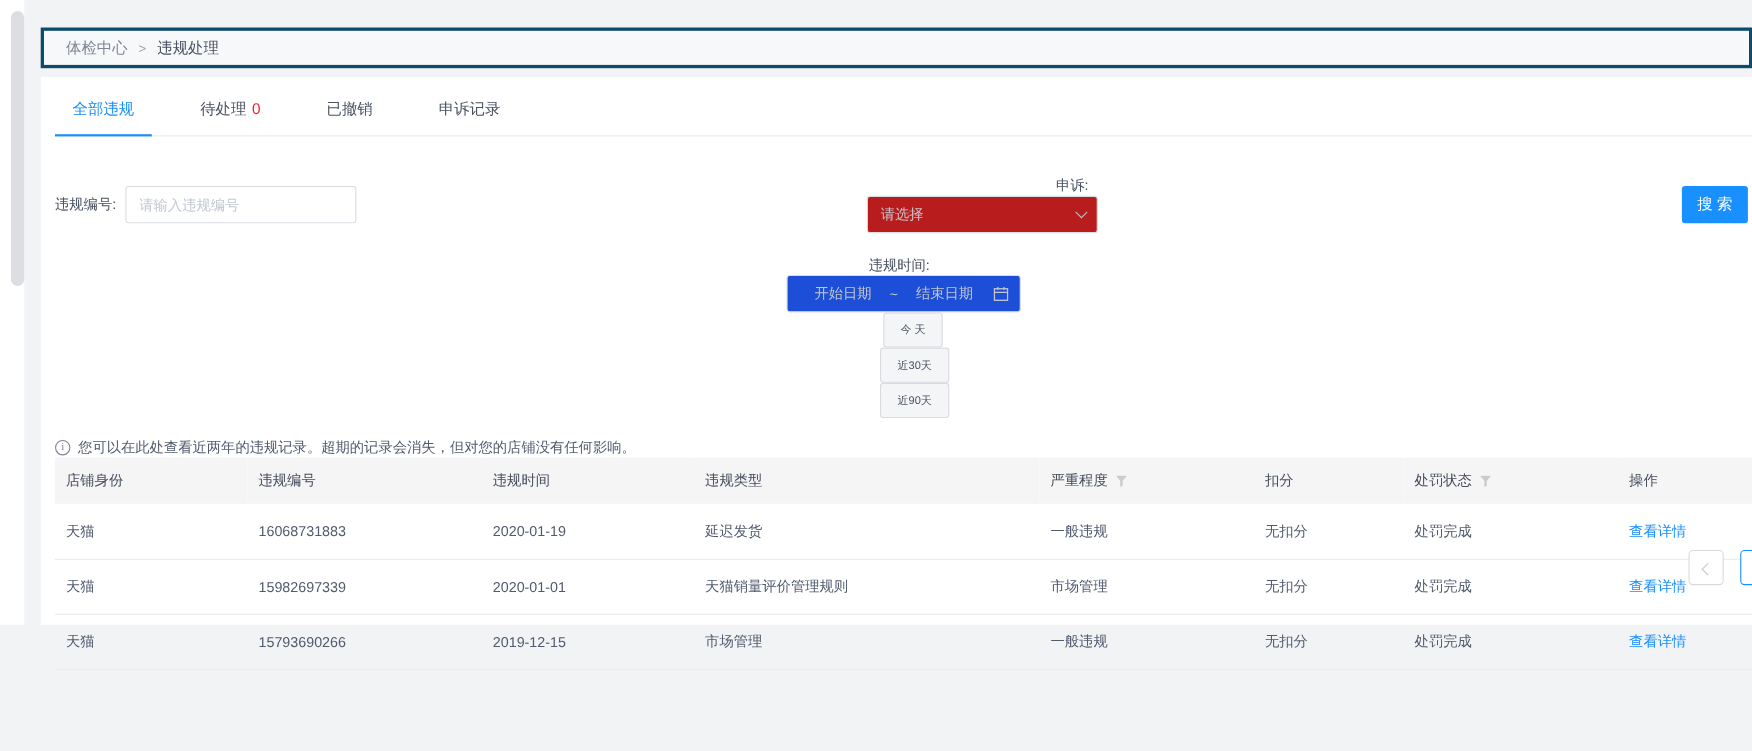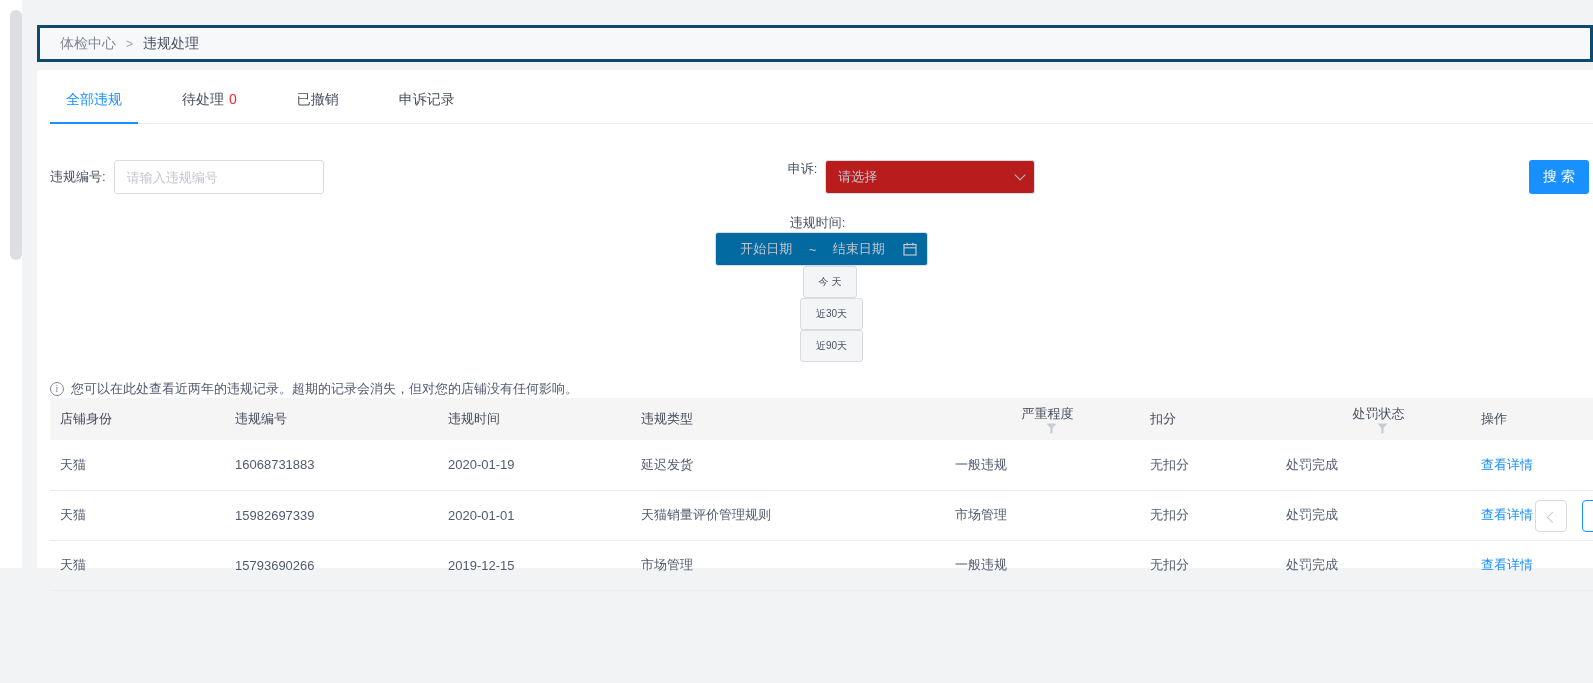--- a/index.html
+++ b/index.html
@@ -39,40 +39,40 @@
   .filter-row { margin-left: 13px; display: flex; align-items: center; }
   .row1 { margin-top: 36px; }
   .row2 { margin-top: 20px; flex-direction: column; }
   .flabel { color: #495060; margin-right: 8px; white-space: nowrap; }
   .text-input {
     width: 210px; height: 34px; border: 1px solid #d9dde2; border-radius: 3px;
     padding: 0 12px; font-size: 13px; color: #495060; outline: none; background: #fff;
     font-family: "Liberation Sans", "DejaVu Sans", sans-serif;
   }
   .text-input::placeholder { color: #c3c7cf; }
-  .appeal-group { display: flex; align-items: flex-start; margin-left: 464px; }
+  .appeal-group { display: flex; align-items: flex-end; margin-left: 464px; flex-direction: column; }
   .select-box {
     width: 210px; height: 34px; border: 1px solid #d9dde2; border-radius: 3px;
     display: flex; align-items: center; justify-content: space-between;
     padding: 0 12px; cursor: pointer; background: #b91c1c;
   }
   .select-placeholder { color: #c3c7cf; }
   .chevron-down {
     width: 8px; height: 8px; border-right: 1px solid #b6bac2; border-bottom: 1px solid #b6bac2;
     transform: rotate(45deg) translateY(-3px);
   }
   .search-btn {
     margin-left: auto; margin-right: 4px; width: 60px; height: 34px;
     background: #1890ff; color: #ffffff; border: none; border-radius: 3px;
     font-size: 14px; cursor: pointer; white-space: nowrap;
     font-family: "Liberation Sans", "DejaVu Sans", sans-serif;
   }
   .date-range {
     width: 213px; height: 34px; border: 1px solid #d9dde2; border-radius: 3px;
-    display: flex; align-items: center; padding: 0 10px; background: #0369a1; cursor: pointer;
+    display: flex; align-items: center; padding: 0 10px; background: #1d4ed8; cursor: pointer;
   }
   .date-ph { color: #c3c7cf; flex: 1; text-align: center; }
   .date-tilde { color: #c3c7cf; margin: 0 2px; }
   .calendar-icon { margin-left: 4px; flex: none; }
   .quick-btn {
     height: 32px; padding: 0 15px; margin-left: 20px;
     background: #f4f5f7; border: 1px solid #d9dbe0; border-radius: 3px;
     color: #495060; font-size: 10px; cursor: pointer; white-space: nowrap;
     font-family: "Liberation Sans", "DejaVu Sans", sans-serif;
   }
@@ -86,21 +86,21 @@
     font-family: "Liberation Serif", serif;
   }
 
   
   .viol-table { margin-left: 13px; width: 1543px; border-collapse: collapse; table-layout: fixed; font-size: 13px; }
   .viol-table th {
     background: #f5f5f6; height: 42px; text-align: left; padding-left: 10px;
     color: #464c5b; font-weight: normal;
   }
   .viol-table td { height: 50px; padding-left: 10px; color: #515a6e; border-bottom: 1px solid #e9ecf0; }
-  .th-flex { display: flex; align-items: center; flex-direction: column; }
+  .th-flex { display: flex; align-items: center; }
   .funnel-icon { margin-left: 7px; display: inline-block; }
   .link { color: #1890ff; cursor: pointer; text-decoration: none; }
 
   
   .pagination { position: absolute; top: 430px; left: 1498px; display: flex; }
   .page-btn {
     width: 32px; height: 32px; border-radius: 4px; background: #fff;
     display: flex; align-items: center; justify-content: center; cursor: pointer;
   }
   .prev-btn { border: 1px solid #d7dade; }

